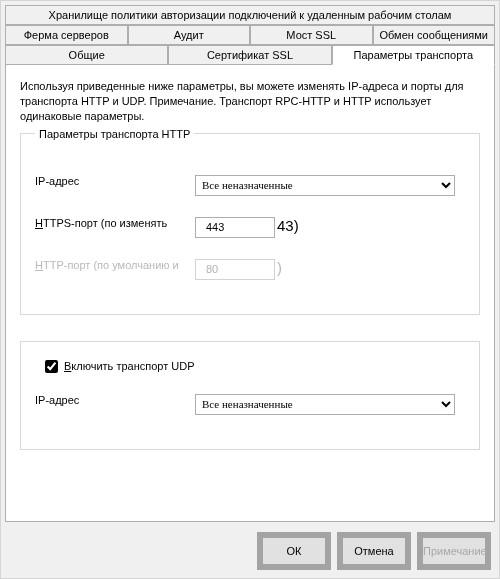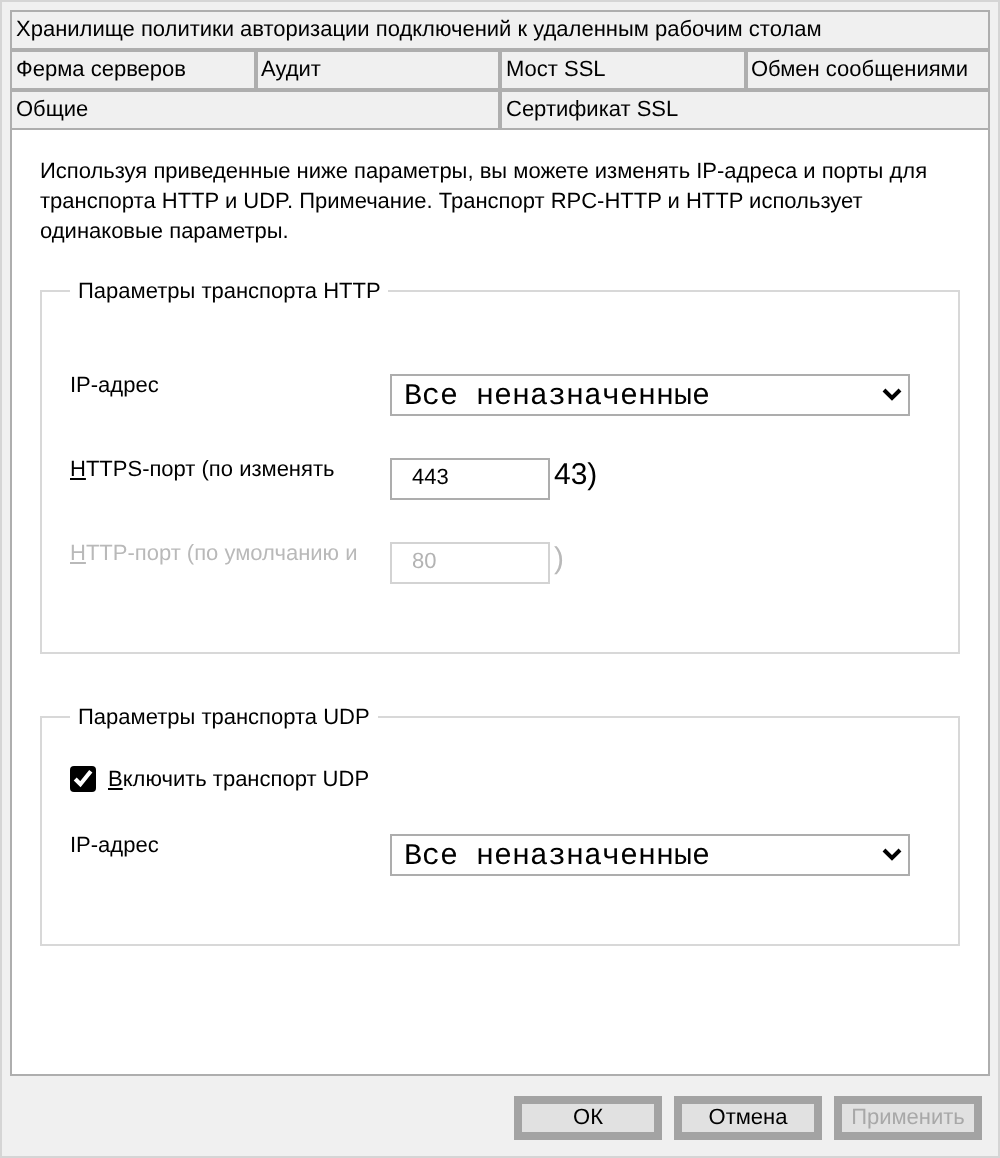--- a/index.html
+++ b/index.html
@@ -22,21 +22,21 @@
     }
     .tabs {
       margin: 4px 4px 0 4px;
     }
     .tab-row {
       display: flex;
       width: 100%;
     }
     .tab {
       flex: 1;
-      text-align: left;
+      text-align: center;
       padding: 3px 2px;
       border: 1px solid #aeaeae;
       background: #f0f0f0;
       font-size: 11px;
       cursor: default;
       margin: 0;
       white-space: nowrap;
       overflow: hidden;
     }
     .tab-row.row1 .tab { border-bottom: 1px solid #aeaeae; }
@@ -53,21 +53,21 @@
       background: #ffffff;
       margin: 0 4px 4px 4px;
       border: 1px solid #aeaeae;
       border-top: none;
       padding: 14px 14px 10px 14px;
       position: relative;
     }
     .desc {
       font-size: 11px;
       line-height: 1.35;
-      margin-bottom: 16px;
+      margin-bottom: 4px;
     }
     fieldset.group {
       border: 1px solid #d8d8d8;
       padding: 14px 12px 22px 14px;
       margin-bottom: 26px;
       position: relative;
     }
     fieldset.group legend {
       padding: 0 4px;
       font-size: 11px;
@@ -80,22 +80,22 @@
     }
     .label {
       width: 160px;
       font-size: 11px;
     }
     .label.disabled { color: #b9b9b9; }
     select.field {
       height: 21px;
       border: 1px solid #adadad;
       background: #fff;
-      font-family: Liberation Mono, monospace;
-      font-size: 15px;
+      font-family: Liberation Serif, serif;
+      font-size: 11px;
       padding: 1px 2px;
       width: 260px;
     }
     input.numfield {
       height: 21px;
       border: 1px solid #adadad;
       background: #fff;
       font-family: inherit;
       font-size: 11px;
       padding: 2px 10px;
@@ -107,38 +107,38 @@
       border-color: #d3d3d3;
     }
     .suffix {
       font-size: 15px;
       margin-left: 2px;
     }
     .suffix.disabled { color: #b9b9b9; }
     .underline { text-decoration: underline; }
     .checkbox-row {
       display: flex;
-      align-items: flex-end;
-      margin: 4px 0 14px 0;
+      align-items: center;
+      margin: 4px 0 14px 10px;
     }
     .checkbox-row input[type=checkbox] {
       width: 13px; height: 13px; margin-right: 6px;
       accent-color: #000;
     }
     .button-bar {
       display: flex;
       justify-content: flex-end;
       gap: 6px;
       padding: 6px 8px 8px 0;
       background: #f0f0f0;
     }
     button.dlg-btn {
       width: 74px;
-      height: 22px;
-      border: 4px solid #a3a3a3;
+      height: 38px;
+      border: 6px solid #a3a3a3;
       background: #e1e1e1;
       font-family: inherit;
       font-size: 11px;
       cursor: default;
     }
     button.dlg-btn:disabled {
       color: #a8a8a8;
     }
   </style>
 </head>
@@ -152,20 +152,21 @@
     </div>
     <div class="tab-row row2">
       <div class="tab">Ферма серверов</div>
       <div class="tab">Аудит</div>
       <div class="tab">Мост SSL</div>
       <div class="tab">Обмен сообщениями</div>
     </div>
     <div class="tab-row row3">
       <div class="tab">Общие</div>
       <div class="tab">Сертификат SSL</div>
+      <div class="tab active">Параметры транспорта</div>
     </div>
   </div>
 
   <div class="tab-panel">
 
     <div class="desc">Используя приведенные ниже параметры, вы можете изменять IP-адреса и порты для транспорта HTTP и UDP. Примечание. Транспорт RPC-HTTP и HTTP использует одинаковые параметры.</div>
 
     <fieldset class="group">
       <legend>Параметры транспорта HTTP</legend>
 
@@ -183,37 +184,36 @@
       </div>
 
       <div class="form-row">
         <div class="label disabled"><span class="underline">H</span><span>TTP-порт (по умолчанию и</span></div>
         <input type="text" class="numfield" disabled="" value="80" style="">
         <span class="suffix disabled">)</span>
       </div>
     </fieldset>
 
     <fieldset class="group">
-      <legend>Параметры транспорта UDP</legend>
 
       <div class="checkbox-row">
         <input type="checkbox" checked="" style="">
         <label><span class="underline">В</span><span>ключить транспорт UDP</span></label>
       </div>
 
       <div class="form-row">
         <div class="label">IP-адрес</div>
         <select class="field">
           <option>Все неназначенные</option>
         </select>
       </div>
 
     </fieldset>
 
   </div>
 
   <div class="button-bar">
     <button class="dlg-btn">ОК</button>
     <button class="dlg-btn">Отмена</button>
-    <button class="dlg-btn" disabled="">Применить</button>
+    <button class="dlg-btn" disabled="">Примечание</button>
   </div>
 
 </div>
 
 </body></html>

